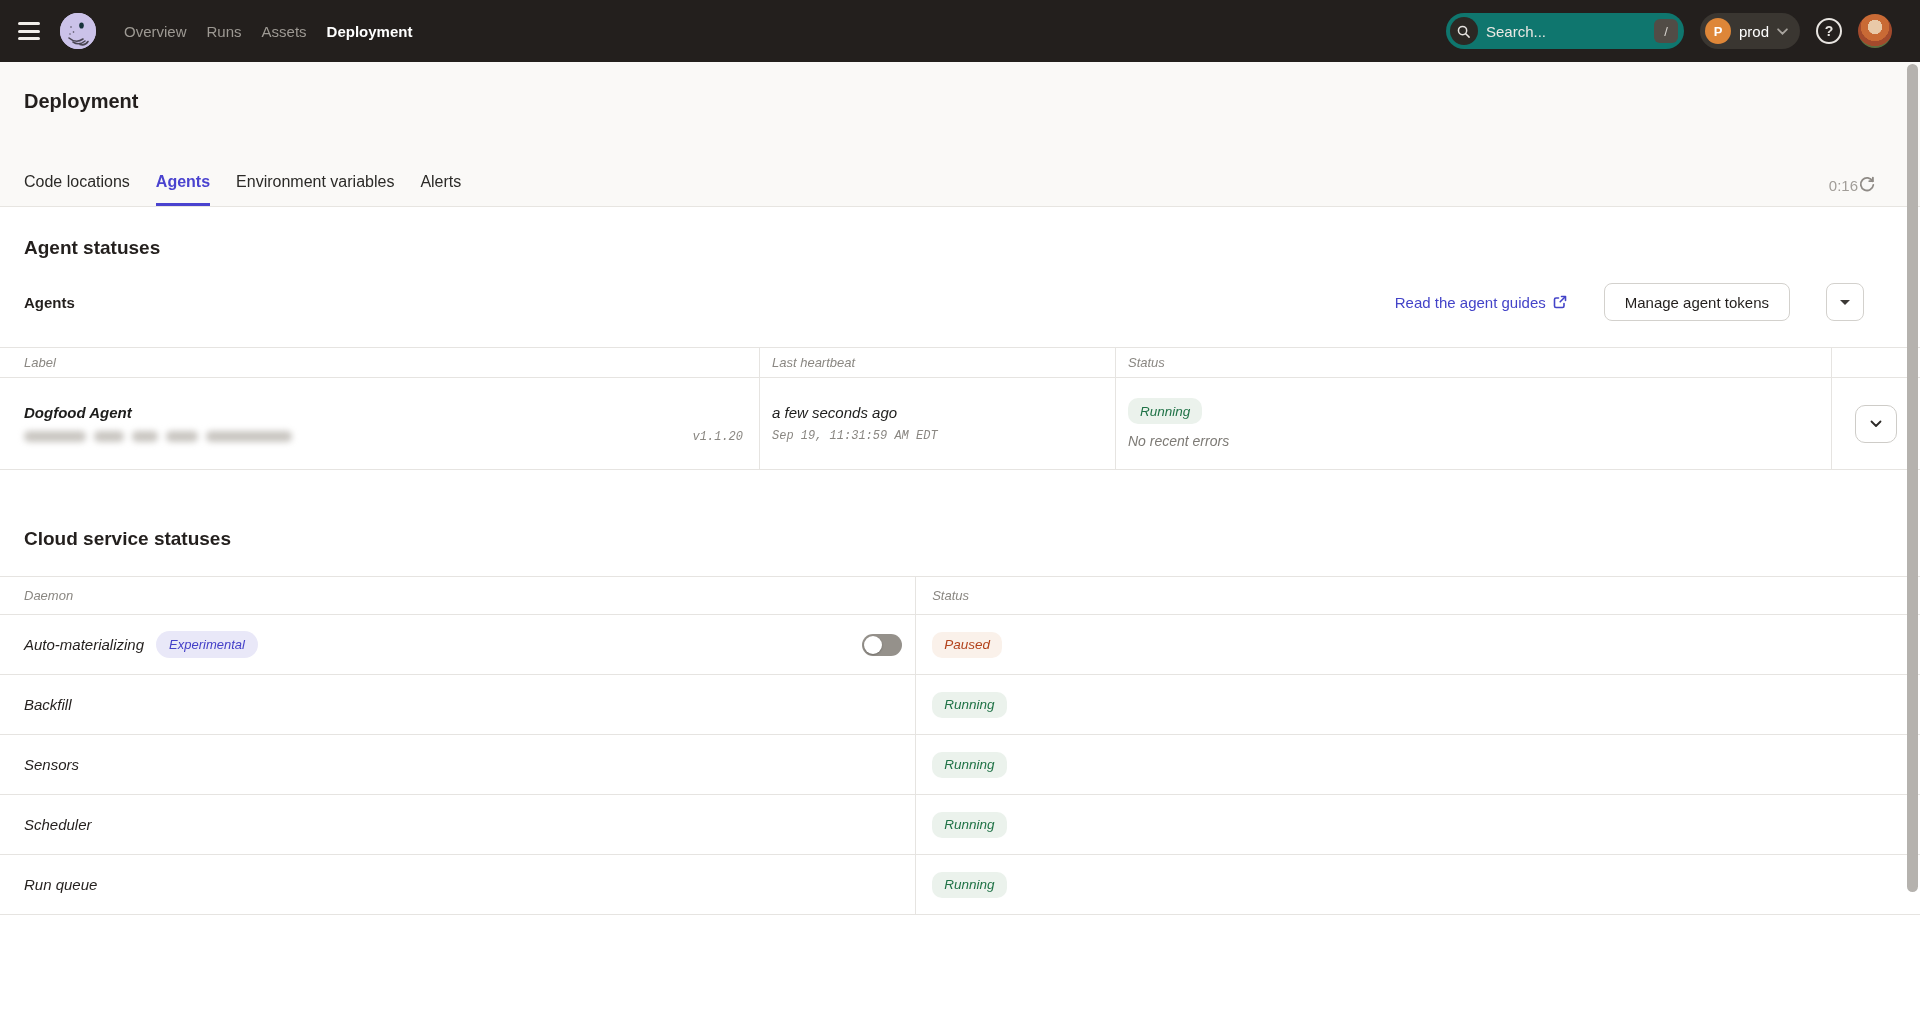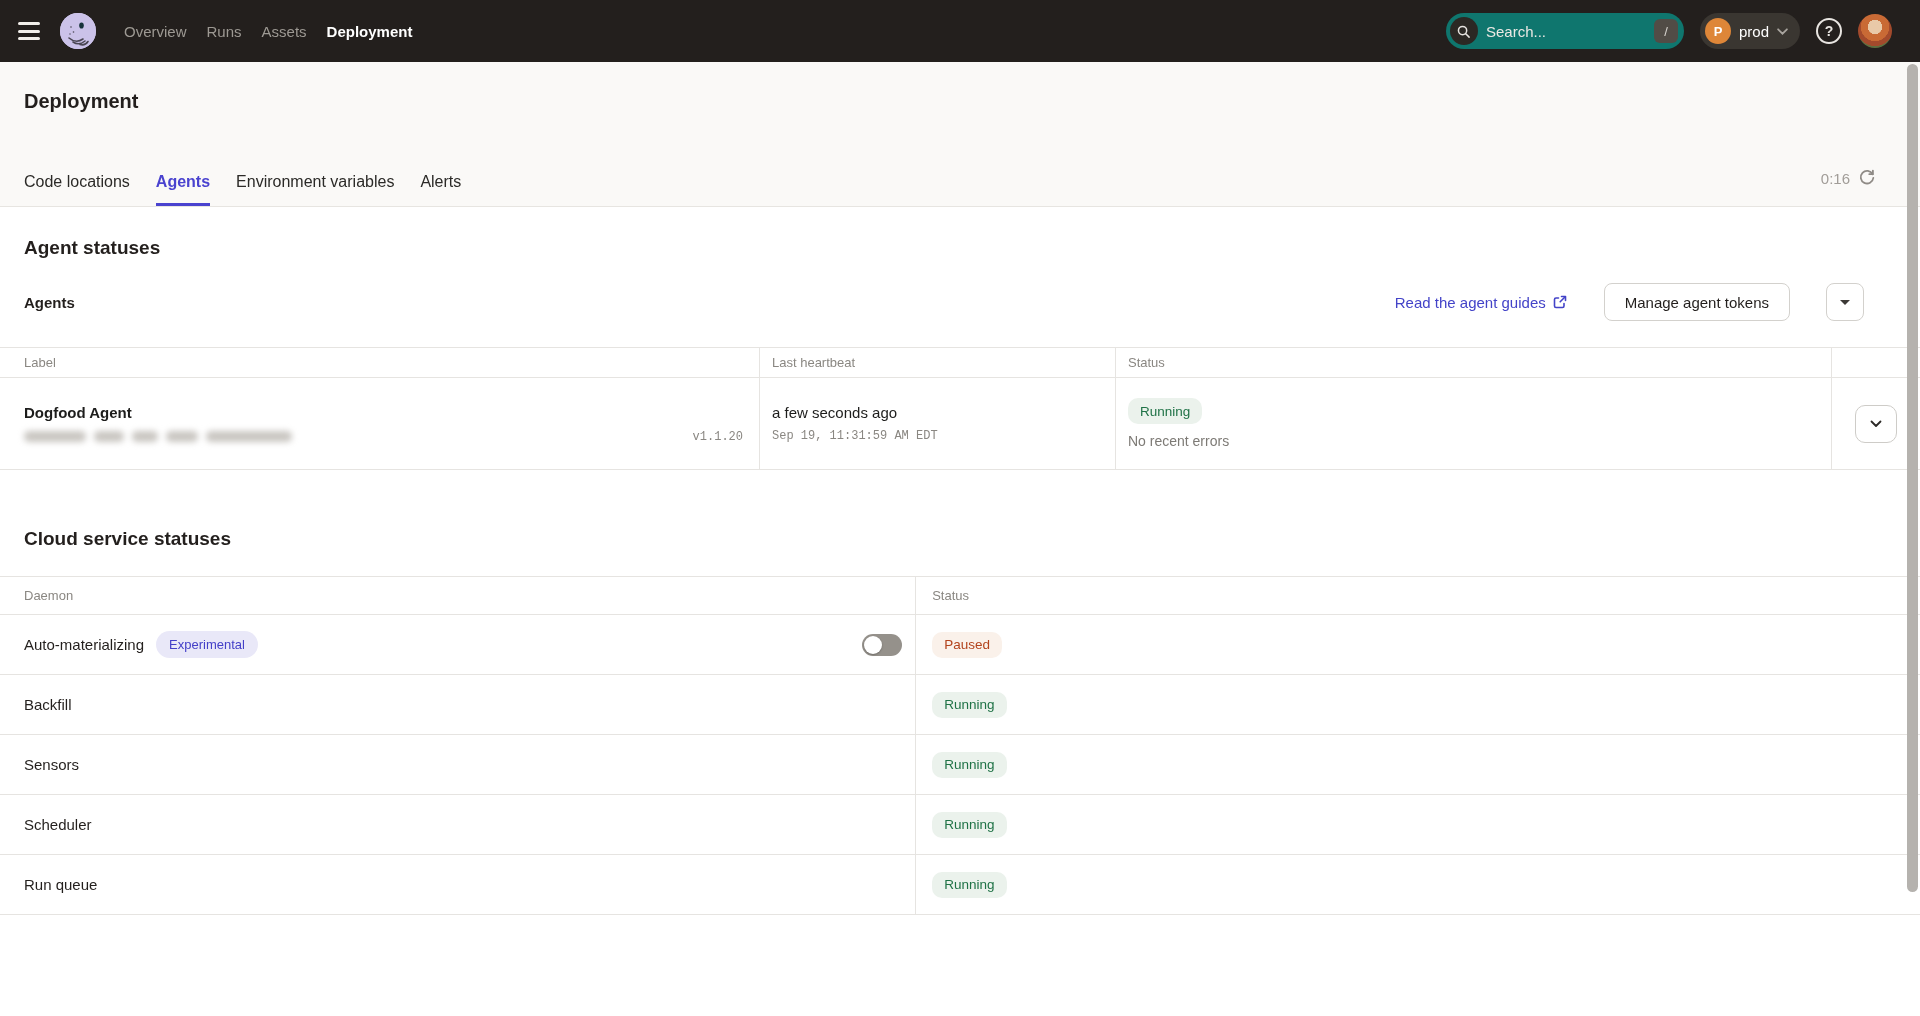--- a/index.html
+++ b/index.html
@@ -28,40 +28,40 @@
   .avatar { width:34px; height:34px; border-radius:50%; cursor:pointer;
     background:radial-gradient(circle at 50% 38%, #e9c9a8 0 26%, #c96a35 27% 52%, #a34a2c 53% 70%, #5f6e3f 71% 100%); }
 
   
   .topstrip { height:145px; background:#faf9f7; border-bottom:1px solid #e7e5e1; padding-top:28px; display:flex; flex-direction:column; justify-content:space-between; }
   .page-title { font-size:20px; font-weight:700; margin-left:24px; color:#231f1d; }
   .tabsrow { display:flex; align-items:flex-end; justify-content:space-between; padding:0 44px 0 24px; }
   .tabs { display:flex; gap:26px; }
   .tab { font-size:16px; color:#2b2a27; font-weight:500; padding-bottom:12px; border-bottom:3px solid transparent; cursor:pointer; }
   .tab.active { color:#4a43cf; font-weight:600; border-bottom-color:#4a43cf; }
-  .refresh-cluster { display:flex; align-items:center; gap:8px; margin-bottom:19px; color:#a19d98; font-size:15px; }
+  .refresh-cluster { display:flex; align-items:center; margin-bottom:12px; color:#a19d98; font-size:15px; }
 
   
   .section-heading { font-size:19px; font-weight:700; margin-left:24px; color:#231f1d; }
   .h-agent-statuses { margin-top:30px; }
   .h-cloud { margin-top:58px; }
   .agents-controls { display:flex; align-items:center; justify-content:space-between; margin:24px 56px 0 24px; }
   .sub-heading { font-size:15px; font-weight:700; color:#231f1d; }
   .controls-right { display:flex; align-items:center; gap:36px; }
   .guide-link { display:flex; align-items:center; gap:6px; color:#4343c8; font-size:15px; cursor:pointer; }
   .btn { height:38px; background:#ffffff; border:1px solid #d3d1cd; border-radius:8px; font-size:15px; color:#231f1d; display:flex; align-items:center; padding:0 20px; cursor:pointer; font-family:"Liberation Sans", sans-serif; }
   .btn-caret { width:38px; padding:0; justify-content:center; }
   .caret-down { width:0; height:0; border-left:5px solid transparent; border-right:5px solid transparent; border-top:5px solid #3c3936; }
 
   
   .tbl { width:1920px; margin-top:26px; border-top:1px solid #e6e4e1; }
   .t-head { display:flex; align-items:center; border-bottom:1px solid #e6e4e1; color:#8a8782; font-size:13px; }
   .agents-head { height:30px; }
   .daemon-head { height:38px; }
-  .cell { height:100%; display:flex; flex-direction:column; justify-content:center; }
+  .cell { height:100%; display:flex; flex-direction:column; justify-content:center;font-style:italic; }
   .c-label   { width:760px; padding-left:24px; border-right:1px solid #e6e4e1; }
   .c-beat    { width:356px; padding-left:12px; border-right:1px solid #e6e4e1; }
   .c-status  { width:716px; padding-left:12px; border-right:1px solid #e6e4e1; }
   .c-actions { width:88px; align-items:center; }
   .agent-row { display:flex; height:92px; border-bottom:1px solid #e6e4e1; }
   .agent-name { font-size:15px; font-weight:700; color:#1d1d1c; }
   .label-line2 { display:flex; align-items:center; justify-content:space-between; margin-top:9px; padding-right:16px; }
   .blobs { display:flex; align-items:center; gap:8px; filter:blur(3px); }
   .blob { height:11px; border-radius:5px; background:#c9c6c1; }
   .mono { font-family:"Liberation Mono", "DejaVu Sans Mono", monospace; font-size:12px; color:#8a8782; }

